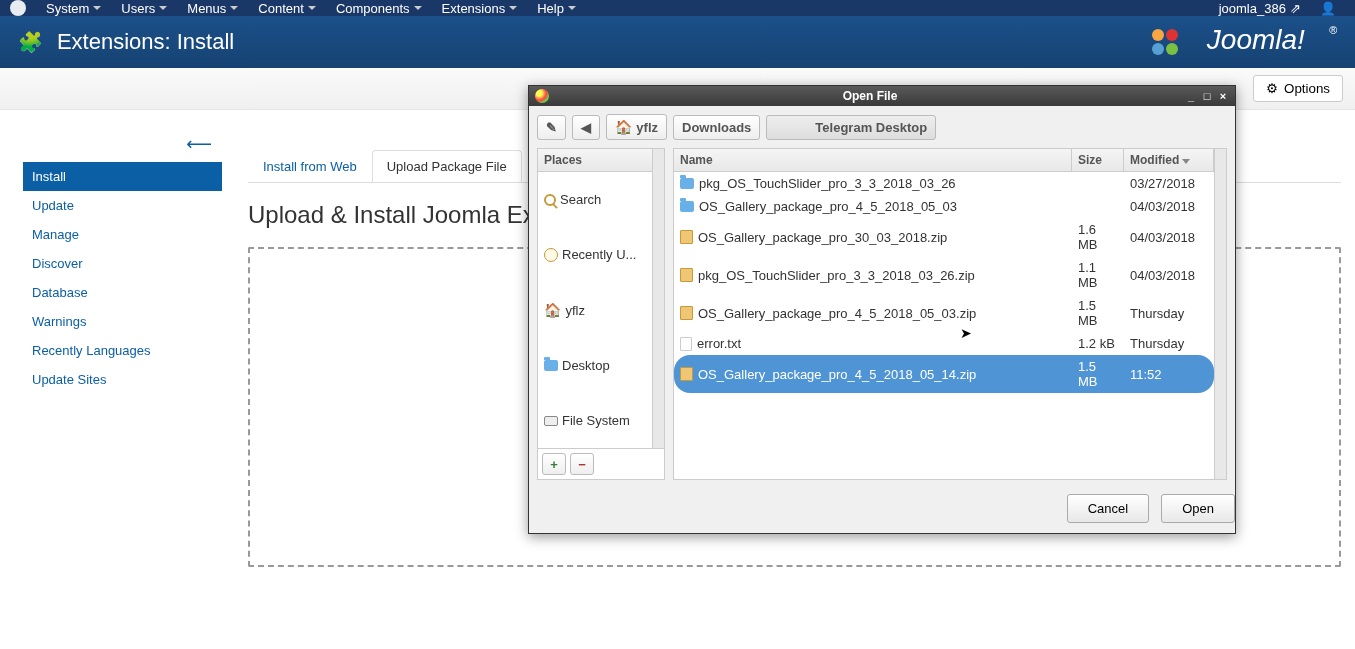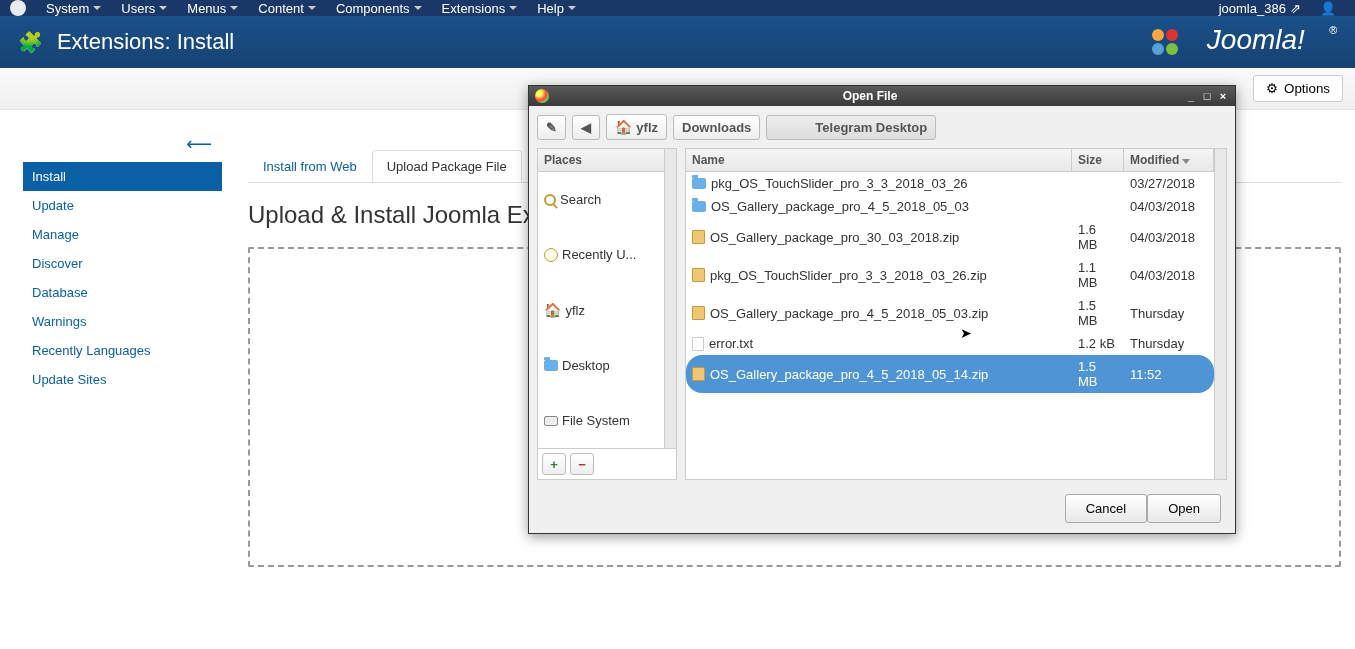--- a/index.html
+++ b/index.html
@@ -46,40 +46,40 @@
 .filedlg { position:absolute; left:528px; top:85px; width:708px; background:#f0f0f0; border:1px solid #333; box-shadow:0 3px 12px rgba(0,0,0,.4); }
 .filedlg .titlebar { background: linear-gradient(#5a5a5a,#3a3a3a); color:#fff; height:20px; display:flex; align-items:center; padding:0 6px; font-weight:bold; font-size:12px;}
 .filedlg .titlebar .appico { width:14px; height:14px; border-radius:50%; background: radial-gradient(circle at 30% 30%, #ff5 20%, #f44 50%, #4f4 80%); margin-right:6px;}
 .filedlg .titlebar .t-title { flex:1; text-align:center;}
 .filedlg .titlebar .winbtns { display:flex; gap:4px;}
 .filedlg .titlebar .winbtns span { width:12px; text-align:center; cursor:pointer; font-size:11px;}
 .filedlg .toolbar { padding:8px; display:flex; gap:6px; align-items:center;}
 .filedlg .toolbar .tbtn { border:1px solid #bbb; background:linear-gradient(#fff,#eee); border-radius:3px; padding:4px 8px; display:flex; align-items:center; gap:4px; cursor:pointer; font-size:13px; font-weight:bold; color:#555;}
 .filedlg .toolbar .tbtn.active { background:linear-gradient(#eee,#ddd);padding-left:48px; }
 .filedlg .body { display:flex; padding:0 8px; }
-.filedlg .places { width:140px; border:1px solid #ccc; background:#fff; display:flex; flex-direction:column;}
+.filedlg .places { width:128px; border:1px solid #ccc; background:#fff; display:flex; flex-direction:column;}
 .filedlg .places .places-scroll-wrap { display:flex;}
 .filedlg .places .places-list { flex:1;}
 .filedlg .places .phdr { background:linear-gradient(#f5f5f5,#e8e8e8); border-bottom:1px solid #ccc; padding:4px 6px; font-weight:bold; font-size:12px; color:#555;}
 .filedlg .places .pitem { padding:20px 6px; display:flex; align-items:center; gap:4px; cursor:pointer; font-size:13px;}
 .filedlg .places .pscroll { width:12px; background:#e8e8e8; border-left:1px solid #ccc;}
 .filedlg .places .pbtns { border-top:1px solid #ccc; padding:4px; display:flex; gap:4px;}
 .filedlg .places .pbtns .pb { border:1px solid #bbb; background:linear-gradient(#fff,#eee); border-radius:3px; width:24px; height:22px; display:flex; align-items:center; justify-content:center; cursor:pointer;}
 .filedlg .filelist { flex:1; margin-left:8px; border:1px solid #ccc; background:#fff; position:relative; display:flex;}
 .filedlg .flbody { flex:1;}
 .filedlg .flhdr { display:flex; background:linear-gradient(#f5f5f5,#e8e8e8); border-bottom:1px solid #ccc; font-weight:bold; font-size:12px; color:#555;}
 .filedlg .flhdr .col { padding:4px 6px; border-right:1px solid #ccc;}
 .filedlg .col-name { flex:1;}
 .filedlg .col-size { width:52px;}
 .filedlg .col-mod { width:90px;}
 .filedlg .flrow { display:flex; font-size:13px; padding:2px 0;}
 .filedlg .flrow .col { padding:2px 6px; display:flex; align-items:center; gap:5px;}
 .filedlg .flrow.selected { background:#4f94d4; color:#fff;border-radius:16px;}
 .filedlg .flscroll { width:12px; background:#e8e8e8; border-left:1px solid #ccc;}
-.filedlg .footer { padding:14px 14px 10px 10px; display:flex; justify-content:flex-end; gap:0;}
+.filedlg .footer { padding:14px 0 10px 10px; display:flex; justify-content:flex-end; gap:12px;}
 .filedlg .footer .fbtn { border:1px solid #aaa; background:linear-gradient(#fff,#e8e8e8); border-radius:3px; padding:6px 20px; cursor:pointer; font-size:13px;}
 
 .ico-folder { width:14px; height:11px; background:#6ab0e8; border-radius:2px; display:inline-block; position:relative;}
 .ico-folder:before { content:''; position:absolute; top:-3px; left:0; width:6px; height:3px; background:#6ab0e8; border-radius:1px 1px 0 0;}
 .ico-zip { width:13px; height:14px; background:#f0c674; border:1px solid #c49a3a; border-radius:1px; display:inline-block;}
 .ico-txt { width:12px; height:14px; background:#fff; border:1px solid #ccc; border-radius:1px; display:inline-block;}
 .ico-home { color:#6ab0e8; font-size:14px;}
 .ico-search { width:12px;height:12px;border:2px solid #c49a3a;border-radius:50%;display:inline-block;position:relative;}
 .ico-search:after{content:'';position:absolute;width:6px;height:2px;background:#c49a3a;bottom:-3px;right:-4px;transform:rotate(45deg);}
 .ico-clock{width:14px;height:14px;border:1px solid #c49a3a;border-radius:50%;display:inline-block;background:#fffbe6;}

